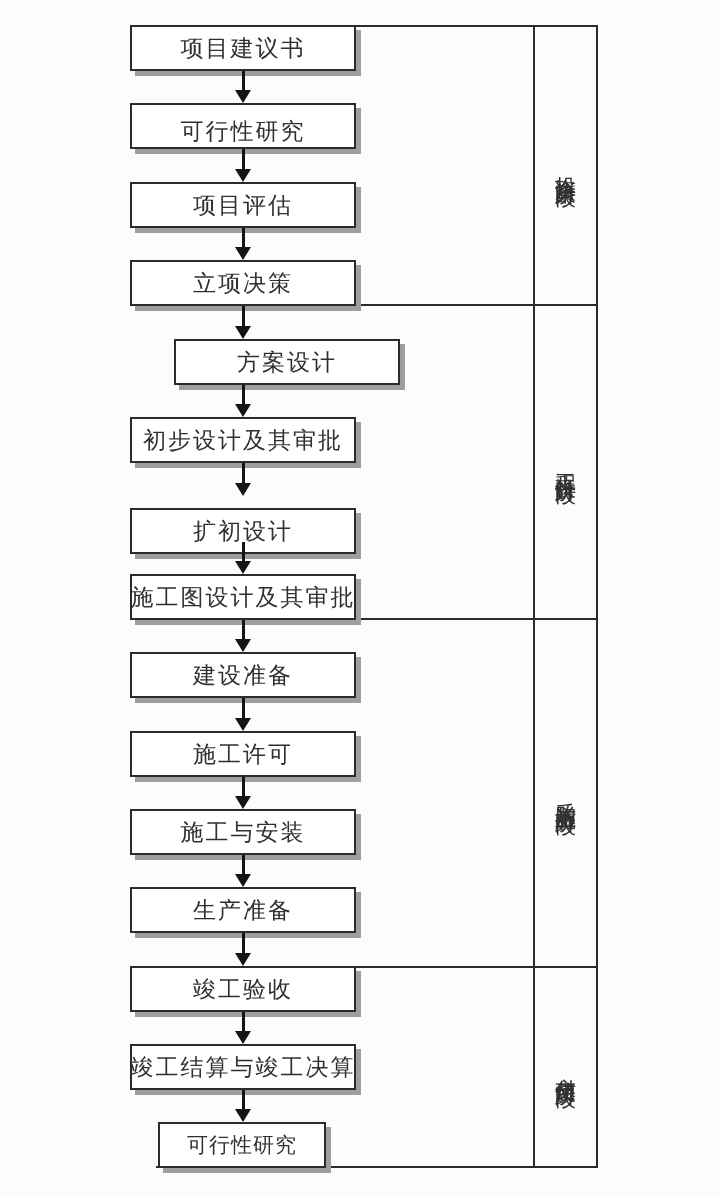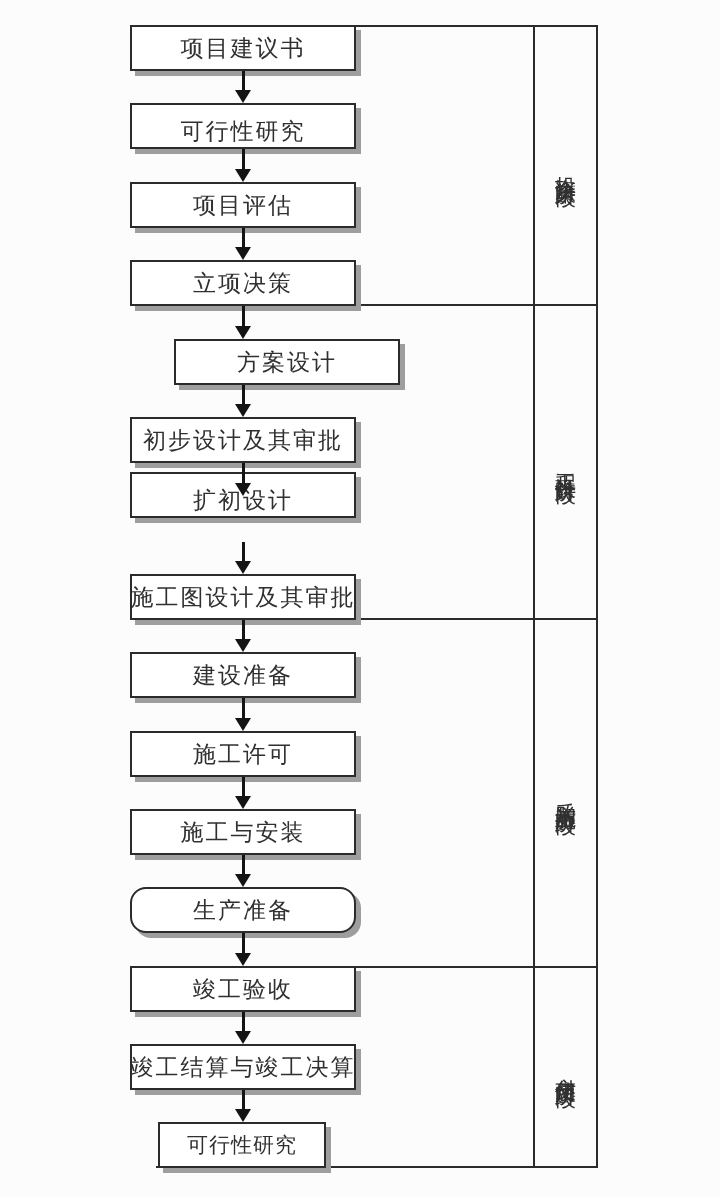--- a/index.html
+++ b/index.html
@@ -59,36 +59,36 @@
     </div>
   <div class="box" style="top:260px;">
       <span>立项决策</span>
     </div>
   <div class="box" style="top:339px;margin-left:44px;">
       <span>方案设计</span>
     </div>
   <div class="box" style="top:417px;text-align:center;">
       <span>初步设计及其审批</span>
     </div>
-  <div class="box" style="top:472px;align-items:flex-end;">
+  <div class="box" style="top:508px;">
       <span>扩初设计</span>
     </div>
   <div class="box" style="top:574px;">
       <span>施工图设计及其审批</span>
     </div>
   <div class="box" style="top:652px;">
       <span>建设准备</span>
     </div>
   <div class="box" style="top:731px;">
       <span>施工许可</span>
     </div>
   <div class="box" style="top:809px;">
       <span>施工与安装</span>
     </div>
-  <div class="box" style="top:887px;border-radius:16px;">
+  <div class="box" style="top:887px;">
       <span>生产准备</span>
     </div>
   <div class="box" style="top:966px;">
       <span>竣工验收</span>
     </div>
   <div class="box" style="top:1044px;">
       <span>竣工结算与竣工决算</span>
     </div>
   <div class="box small" style="top:1122px;">
       <span>可行性研究</span>

